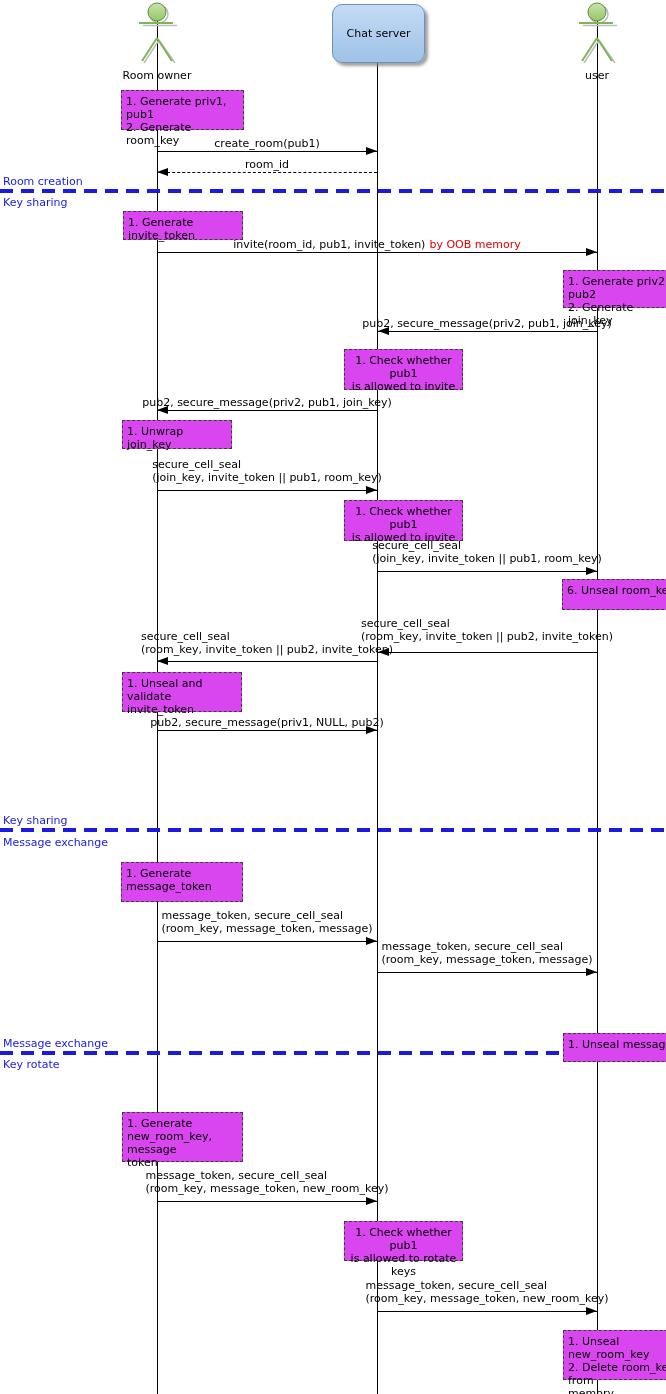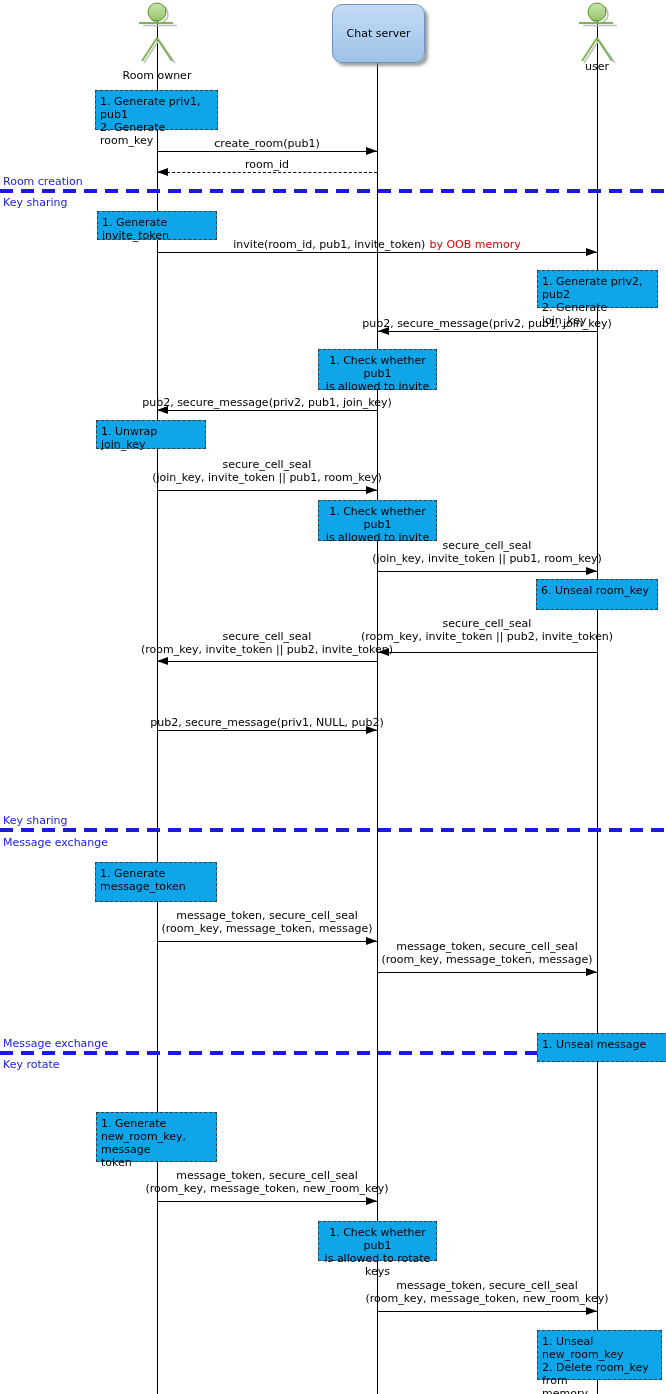--- a/index.html
+++ b/index.html
@@ -12,32 +12,32 @@
   .p-label { position:absolute; transform:translateX(-50%); white-space:nowrap; }
   .server-box {
     position:absolute; left:332px; top:4px; width:91px; height:57px;
     border:1px solid #6e8fbb; border-radius:10px;
     background:linear-gradient(#c3dbf5,#9fc2e7);
     box-shadow:3px 3px 3px rgba(130,130,130,0.75);
     display:flex; align-items:center; justify-content:center;
   }
   .actor { position:absolute; }
   .mlabel {
-    position:absolute; transform:translateX(-50%); text-align:center;
+    position:absolute; transform:translateX(-50%); text-align:left;
     white-space:pre; line-height:13px;
   }
   .mlabel .red { color:#dd0000; margin-left:4px; }
   .arrow { position:absolute; height:0; border-top:1px solid #000; }
   .arrow.dashed { border-top-style:dashed; }
   .ah { position:absolute; width:0; height:0; border-top:4px solid transparent; border-bottom:4px solid transparent; }
   .ah.r { border-left:11px solid #000; }
   .ah.l { border-right:11px solid #000; }
   .note {
-    position:absolute; border:1px dashed #3c3c3c; background:#0ea5e9;
-    padding:4px 4px 2px 4px; line-height:13px; white-space:pre-line; box-sizing:border-box;
+    position:absolute; border:1px dashed #3c3c3c; background:#d946ef;
+    padding:4px 4px 2px 4px; line-height:13px; white-space:pre-line; box-sizing:border-box;margin-left:26px;
   }
   .note.center { text-align:center; }
   .divline {
     position:absolute; left:0; width:666px; height:4px;
     background:repeating-linear-gradient(90deg,#1a1ae0 0 13px,transparent 13px 21px);
   }
   .divlabel { position:absolute; left:3px; font-weight:normal; color:#1a1ae0; white-space:nowrap; }
 </style>
 </head>
 <body>
@@ -75,21 +75,21 @@
           <stop offset="1" stop-color="#93c468"></stop>
     </linearGradient>
       </defs>
     <circle cx="24" cy="14" r="9" fill="none" stroke="#bdbdbd" stroke-width="1.5"></circle>
     <line x1="8" y1="25.5" x2="42" y2="25.5" stroke="#bdbdbd" stroke-width="1.5"></line>
     <path d="M24 40 L9 63 M24 40 L40 63" fill="none" stroke="#bdbdbd" stroke-width="1.5"></path>
     <circle cx="22" cy="12" r="9" fill="url(#g2)" stroke="#5a8f33" stroke-width="1"></circle>
     <line x1="4" y1="23" x2="38" y2="23" stroke="#7fb457" stroke-width="2"></line>
     <path d="M22 38 L7 61 M22 38 L37 61" fill="none" stroke="#7fb457" stroke-width="2"></path>
   </svg>
-  <div class="p-label" style="left:597px;top:60px">user</div>
+  <div class="p-label" style="left:597px;top:69px">user</div>
 
   <div class="mlabel" style="left:267px;top:137px">create_room(pub1)</div>
   <div class="arrow" style="left:158px;top:151px;width:219px"></div>
   <div class="ah r" style="left:366px;top:147px"></div>
 
   <div class="mlabel" style="left:267px;top:158px">room_id</div>
   <div class="arrow dashed" style="left:157px;top:172px;width:220px"></div>
   <div class="ah l" style="left:157px;top:168px"></div>
 
   <div class="divlabel" style="top:175px">Room creation</div>
@@ -164,20 +164,22 @@
 2. Generate room_key</div>
   <div class="note" style="left:97px;top:211px;width:120px;height:29px">1. Generate invite_token</div>
   <div class="note" style="left:537px;top:270px;width:121px;height:38px">1. Generate priv2, pub2
 2. Generate join_key</div>
   <div class="note center" style="left:318px;top:349px;width:119px;height:41px">1. Check whether pub1
 is allowed to invite</div>
   <div class="note" style="left:96px;top:420px;width:110px;height:29px">1. Unwrap join_key</div>
   <div class="note center" style="left:318px;top:500px;width:119px;height:41px">1. Check whether pub1
 is allowed to invite</div>
   <div class="note" style="left:536px;top:579px;width:122px;height:31px">6. Unseal room_key</div>
+  <div class="note" style="left:96px;top:672px;width:120px;height:40px">1. Unseal and validate
+invite_token</div>
   <div class="note" style="left:95px;top:862px;width:122px;height:40px">1. Generate
 message_token</div>
   <div class="note" style="left:537px;top:1033px;width:141px;height:29px">1. Unseal message</div>
   <div class="note" style="left:96px;top:1112px;width:121px;height:50px">1. Generate
 new_room_key, message
 token</div>
   <div class="note center" style="left:318px;top:1221px;width:119px;height:40px">1. Check whether pub1
 is allowed to rotate keys</div>
   <div class="note" style="left:537px;top:1330px;width:125px;height:50px">1. Unseal new_room_key
 2. Delete room_key from

